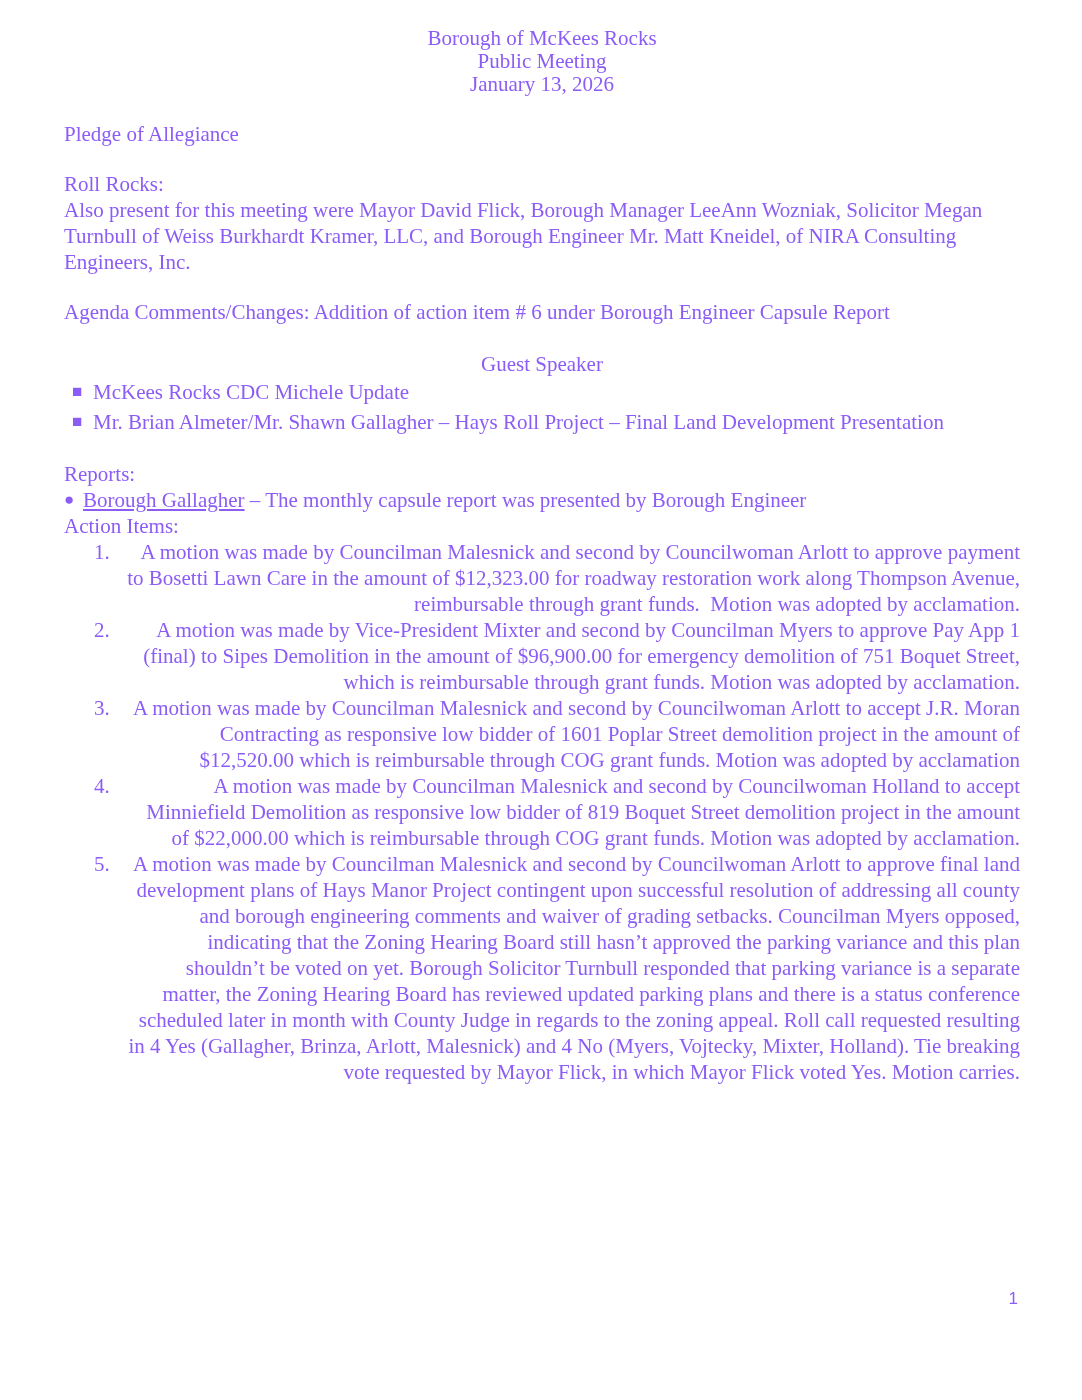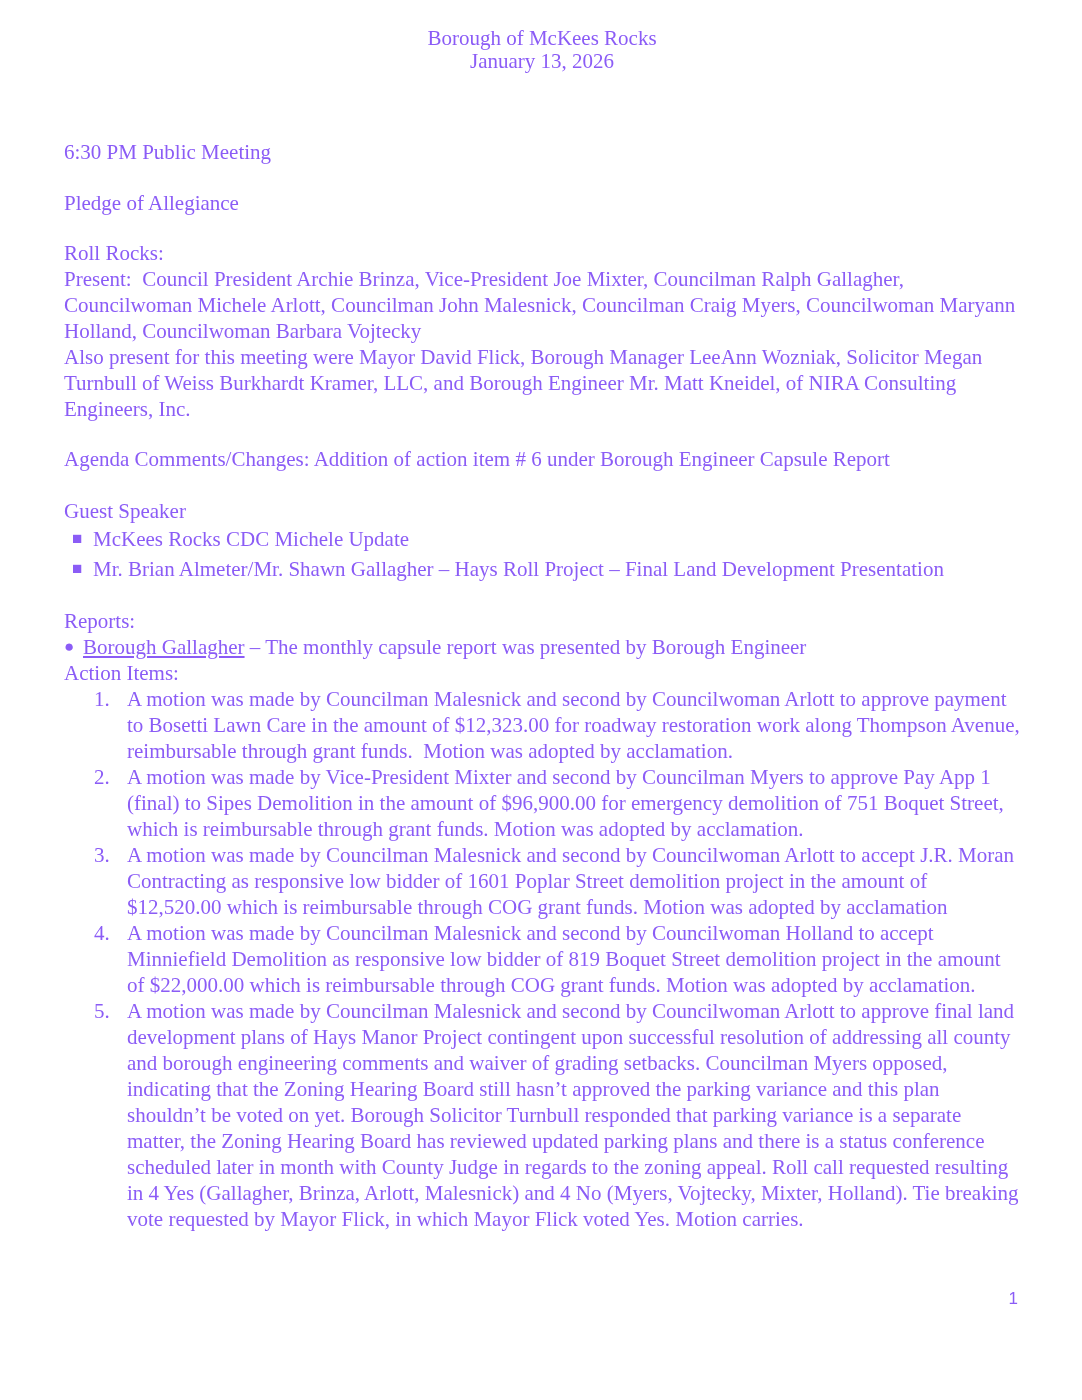--- a/index.html
+++ b/index.html
@@ -18,58 +18,57 @@
     overflow: hidden;
   }
   .doc-header { text-align: center; line-height: 23px; }
   .para { white-space: pre-wrap; }
   .bold { font-weight: normal; }
   .underline { text-decoration: underline; }
   .mt-time { margin-top: 66px; }
   .mt-pledge { margin-top: 25px; }
   .mt-rollcall { margin-top: 24px; }
   .mt-agenda { margin-top: 24px; }
-  .mt-guest { margin-top: 26px; }
+  .mt-guest { margin-top: 26px; text-align: center; }
   .mt-reports { margin-top: 26px; }
   .gs-list { margin-top: 2px; }
   .gs-item { display: flex; }
   .gs-item + .gs-item { margin-top: 4px; }
   .gs-bullet { flex: 0 0 21px; margin-left: 8px; font-size: 17px; line-height: 26px; }
   .be-row { display: flex; }
   .be-bullet { flex: 0 0 19px; font-size: 17px; line-height: 26px; }
   .be-text { flex: 1; white-space: pre-wrap; }
   .action-list { }
   .li { display: flex; }
   .li-num { flex: 0 0 33px; margin-left: 30px; }
-  .li-text { flex: 1; white-space: pre-wrap; }
+  .li-text { flex: 1; white-space: pre-wrap; text-align: right; }
   .page-num {
     position: absolute;
     top: 1288px;
     right: 64px;
     font-family: "Liberation Sans", sans-serif;
     font-size: 17px;
     line-height: 22px;
   }
 </style>
 </head>
 <body>
 
 <div class="page">
 
   <header class="doc-header">
     <div>Borough of McKees Rocks</div>
+    <div>Public Meeting</div>
     <div>January 13, 2026</div>
   </header>
 
-  <p class="para mt-time">6:30 PM Public Meeting</p>
 
   <p class="para bold mt-pledge">Pledge of Allegiance</p>
 
   <p class="para bold mt-rollcall">Roll Rocks:</p>
-  <p class="para">Present:  Council President Archie Brinza, Vice-President Joe Mixter, Councilman Ralph Gallagher, Councilwoman Michele Arlott, Councilman John Malesnick, Councilman Craig Myers, Councilwoman Maryann Holland, Councilwoman Barbara Vojtecky</p>
   <p class="para">Also present for this meeting were Mayor David Flick, Borough Manager LeeAnn Wozniak, Solicitor Megan Turnbull of Weiss Burkhardt Kramer, LLC, and Borough Engineer Mr. Matt Kneidel, of NIRA Consulting Engineers, Inc.</p>
 
   <p class="para mt-agenda"><span class="bold">Agenda Comments/Changes</span><span>: Addition of action item # 6 under Borough Engineer Capsule Report</span></p>
 
   <p class="para bold mt-guest">Guest Speaker</p>
   <div class="gs-list">
     <div class="gs-item">
       <span class="gs-bullet">■</span>
       <span class="para">McKees Rocks CDC Michele Update</span>
     </div>

